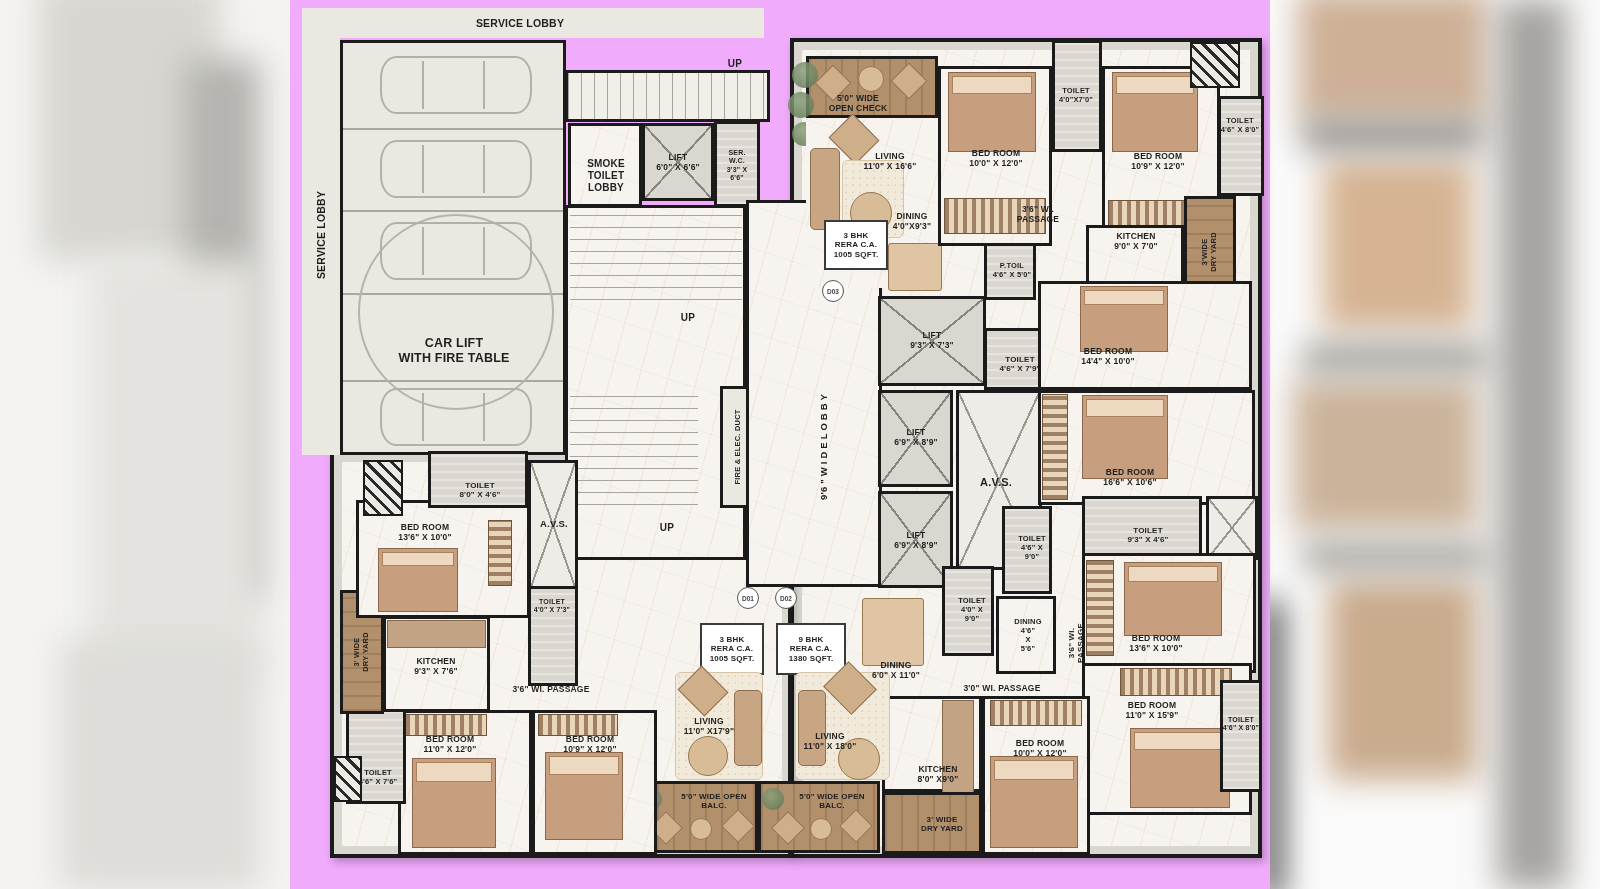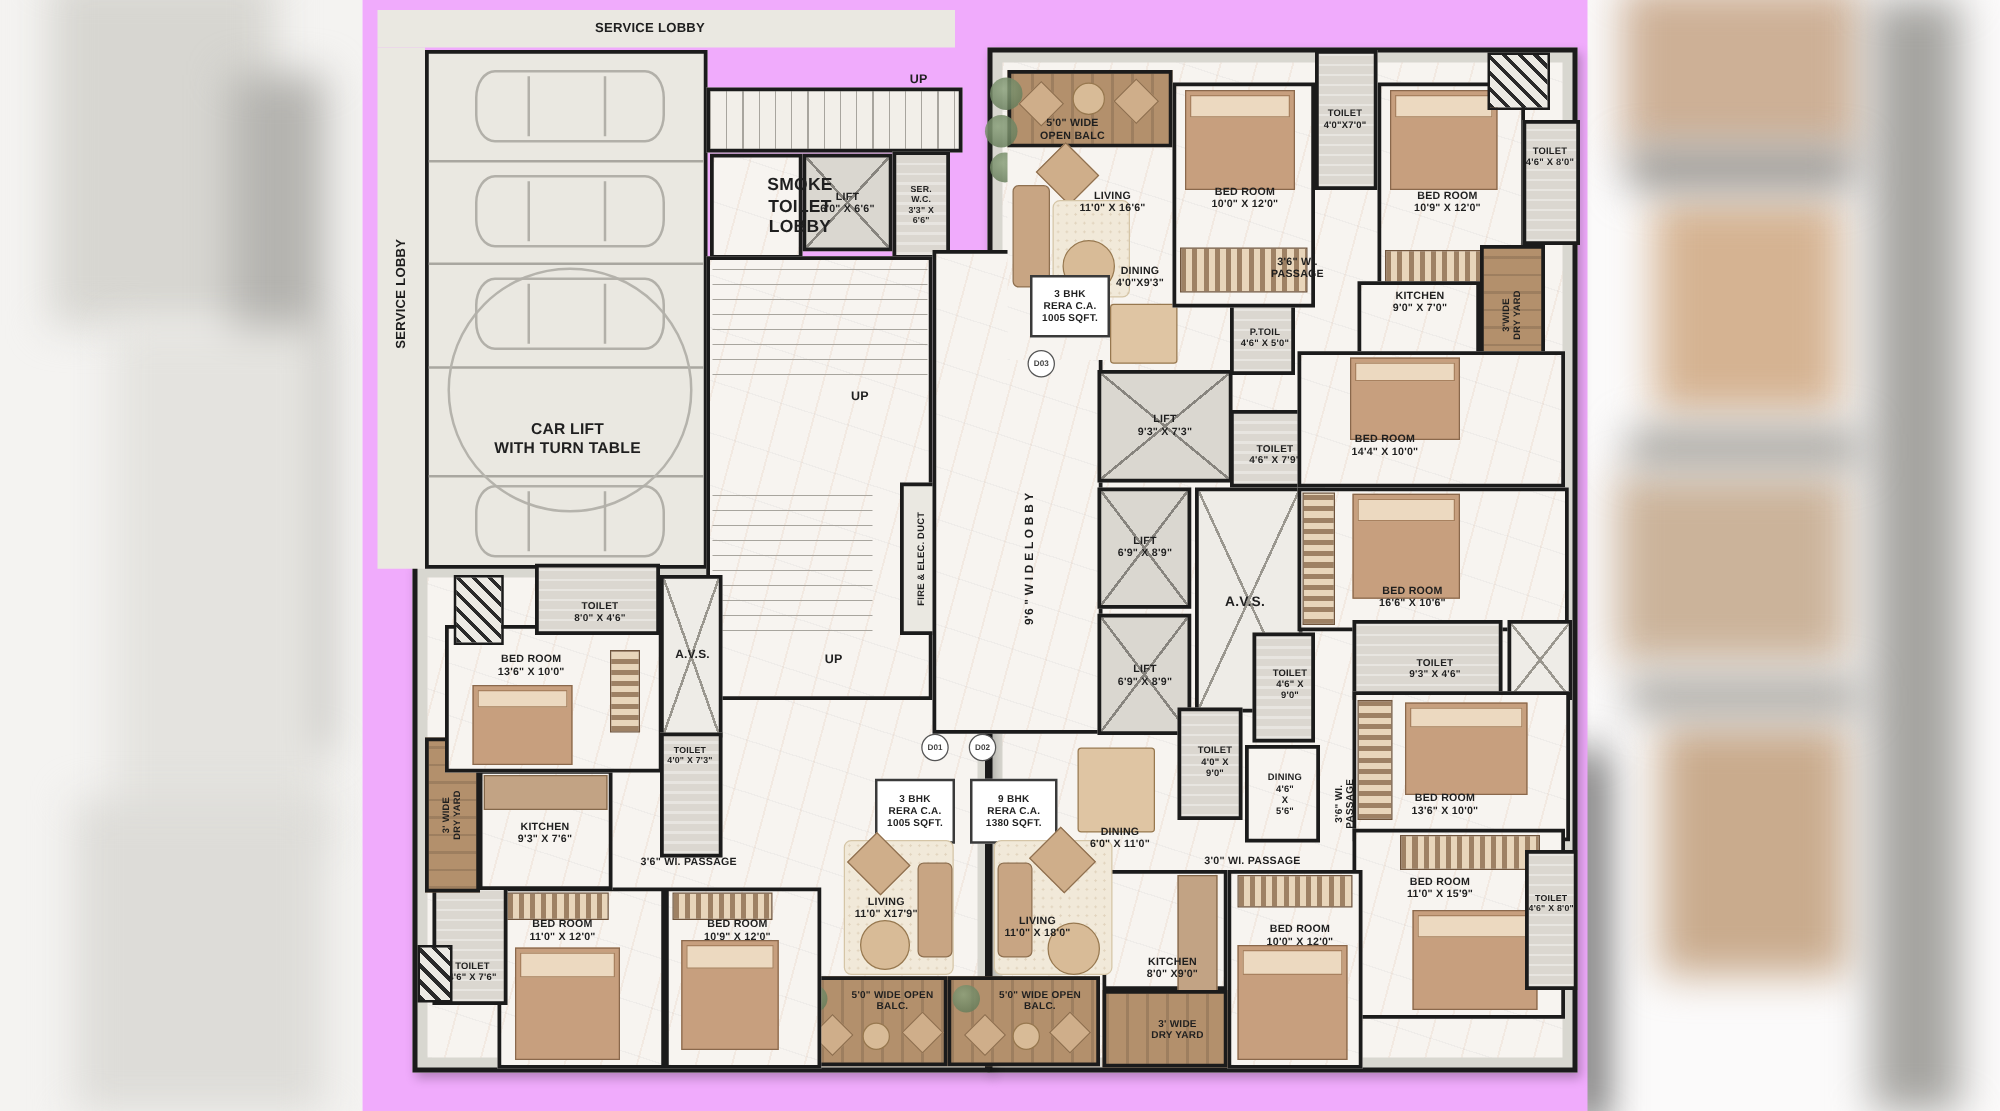--- a/index.html
+++ b/index.html
@@ -204,26 +204,26 @@
       <div class="el hatch" style="left: 73px; top: 460px; width: 40px; height: 56px;"></div>
       <div class="el hatch" style="left: 44px; top: 756px; width: 28px; height: 46px;"></div>
       <div class="rlabel" style="font-size: 10.5px; left: 230px; top: 23px;">
         <div>SERVICE LOBBY</div>
       </div>
       <div class="rlabel vert" style="font-size: 10.5px; left: 31px; top: 235px;">
         <div>SERVICE LOBBY</div>
       </div>
       <div class="rlabel" style="font-size: 12.5px; left: 164px; top: 351px;">
         <div>CAR LIFT</div>
-        <div>WITH TURN TABLE</div>
+        <div>WITH FIRE TABLE</div>
       </div>
       <div class="rlabel" style="font-size: 10px; left: 445px; top: 64px;">
         <div>UP</div>
       </div>
-      <div class="rlabel" style="font-size: 14px; left: 316px; top: 164px; margin-left: 34px;">
+      <div class="rlabel" style="font-size: 10px; left: 316px; top: 176px;">
         <div>SMOKE</div>
         <div>TOILET</div>
         <div>LOBBY</div>
       </div>
       <div class="rlabel" style="font-size: 8.5px; left: 388px; top: 162px;">
         <div>LIFT</div>
         <div>6'0" X 6'6"</div>
       </div>
       <div class="rlabel" style="font-size: 7px; left: 447px; top: 165px;">
         <div>SER.</div>
@@ -261,21 +261,21 @@
       <div class="rlabel" style="font-size: 8px; left: 730px; top: 364px;">
         <div>TOILET</div>
         <div>4'6" X 7'9"</div>
       </div>
       <div class="rlabel" style="font-size: 7.5px; left: 722px; top: 271px;">
         <div>P.TOIL</div>
         <div>4'6" X 5'0"</div>
       </div>
       <div class="rlabel" style="font-size: 8.5px; left: 568px; top: 103px;">
         <div>5'0" WIDE</div>
-        <div>OPEN BALC</div>
+        <div>OPEN CHECK</div>
       </div>
       <div class="rlabel" style="font-size: 8.5px; left: 600px; top: 161px;">
         <div>LIVING</div>
         <div>11'0" X 16'6"</div>
       </div>
       <div class="rlabel" style="font-size: 8px; left: 566px; top: 245px;">
         <div>3 BHK</div>
         <div>RERA C.A.</div>
         <div>1005 SQFT.</div>
       </div>

